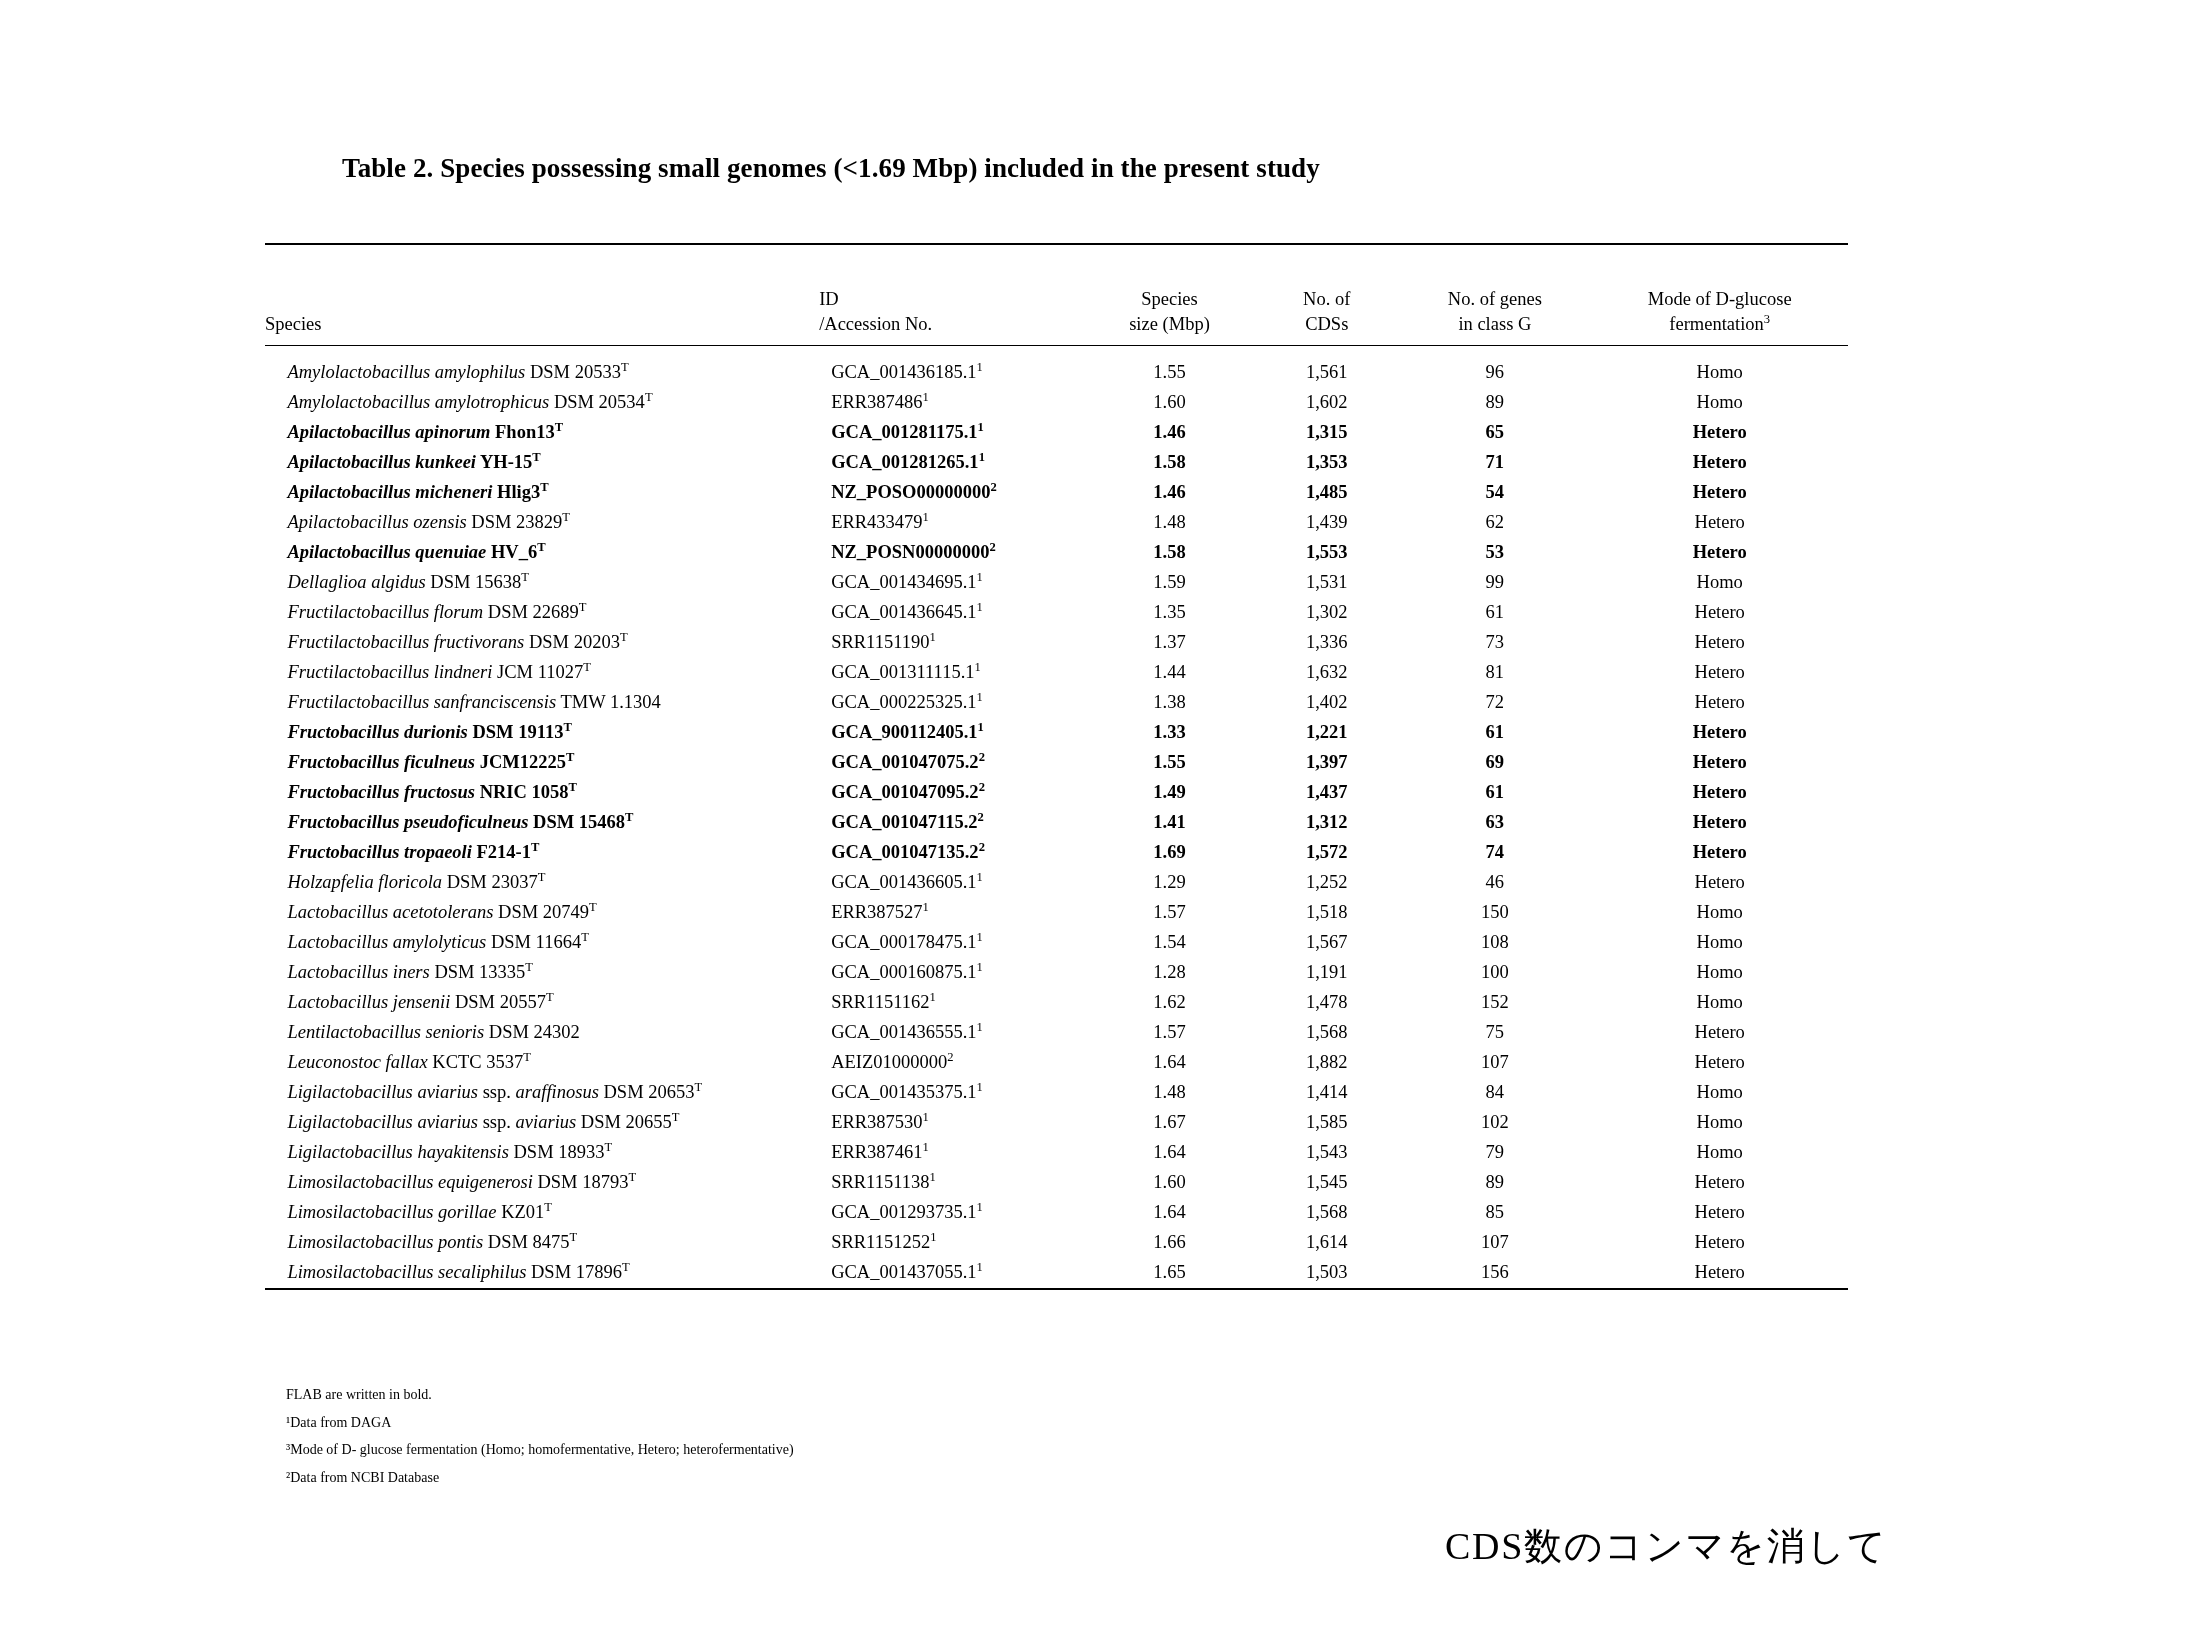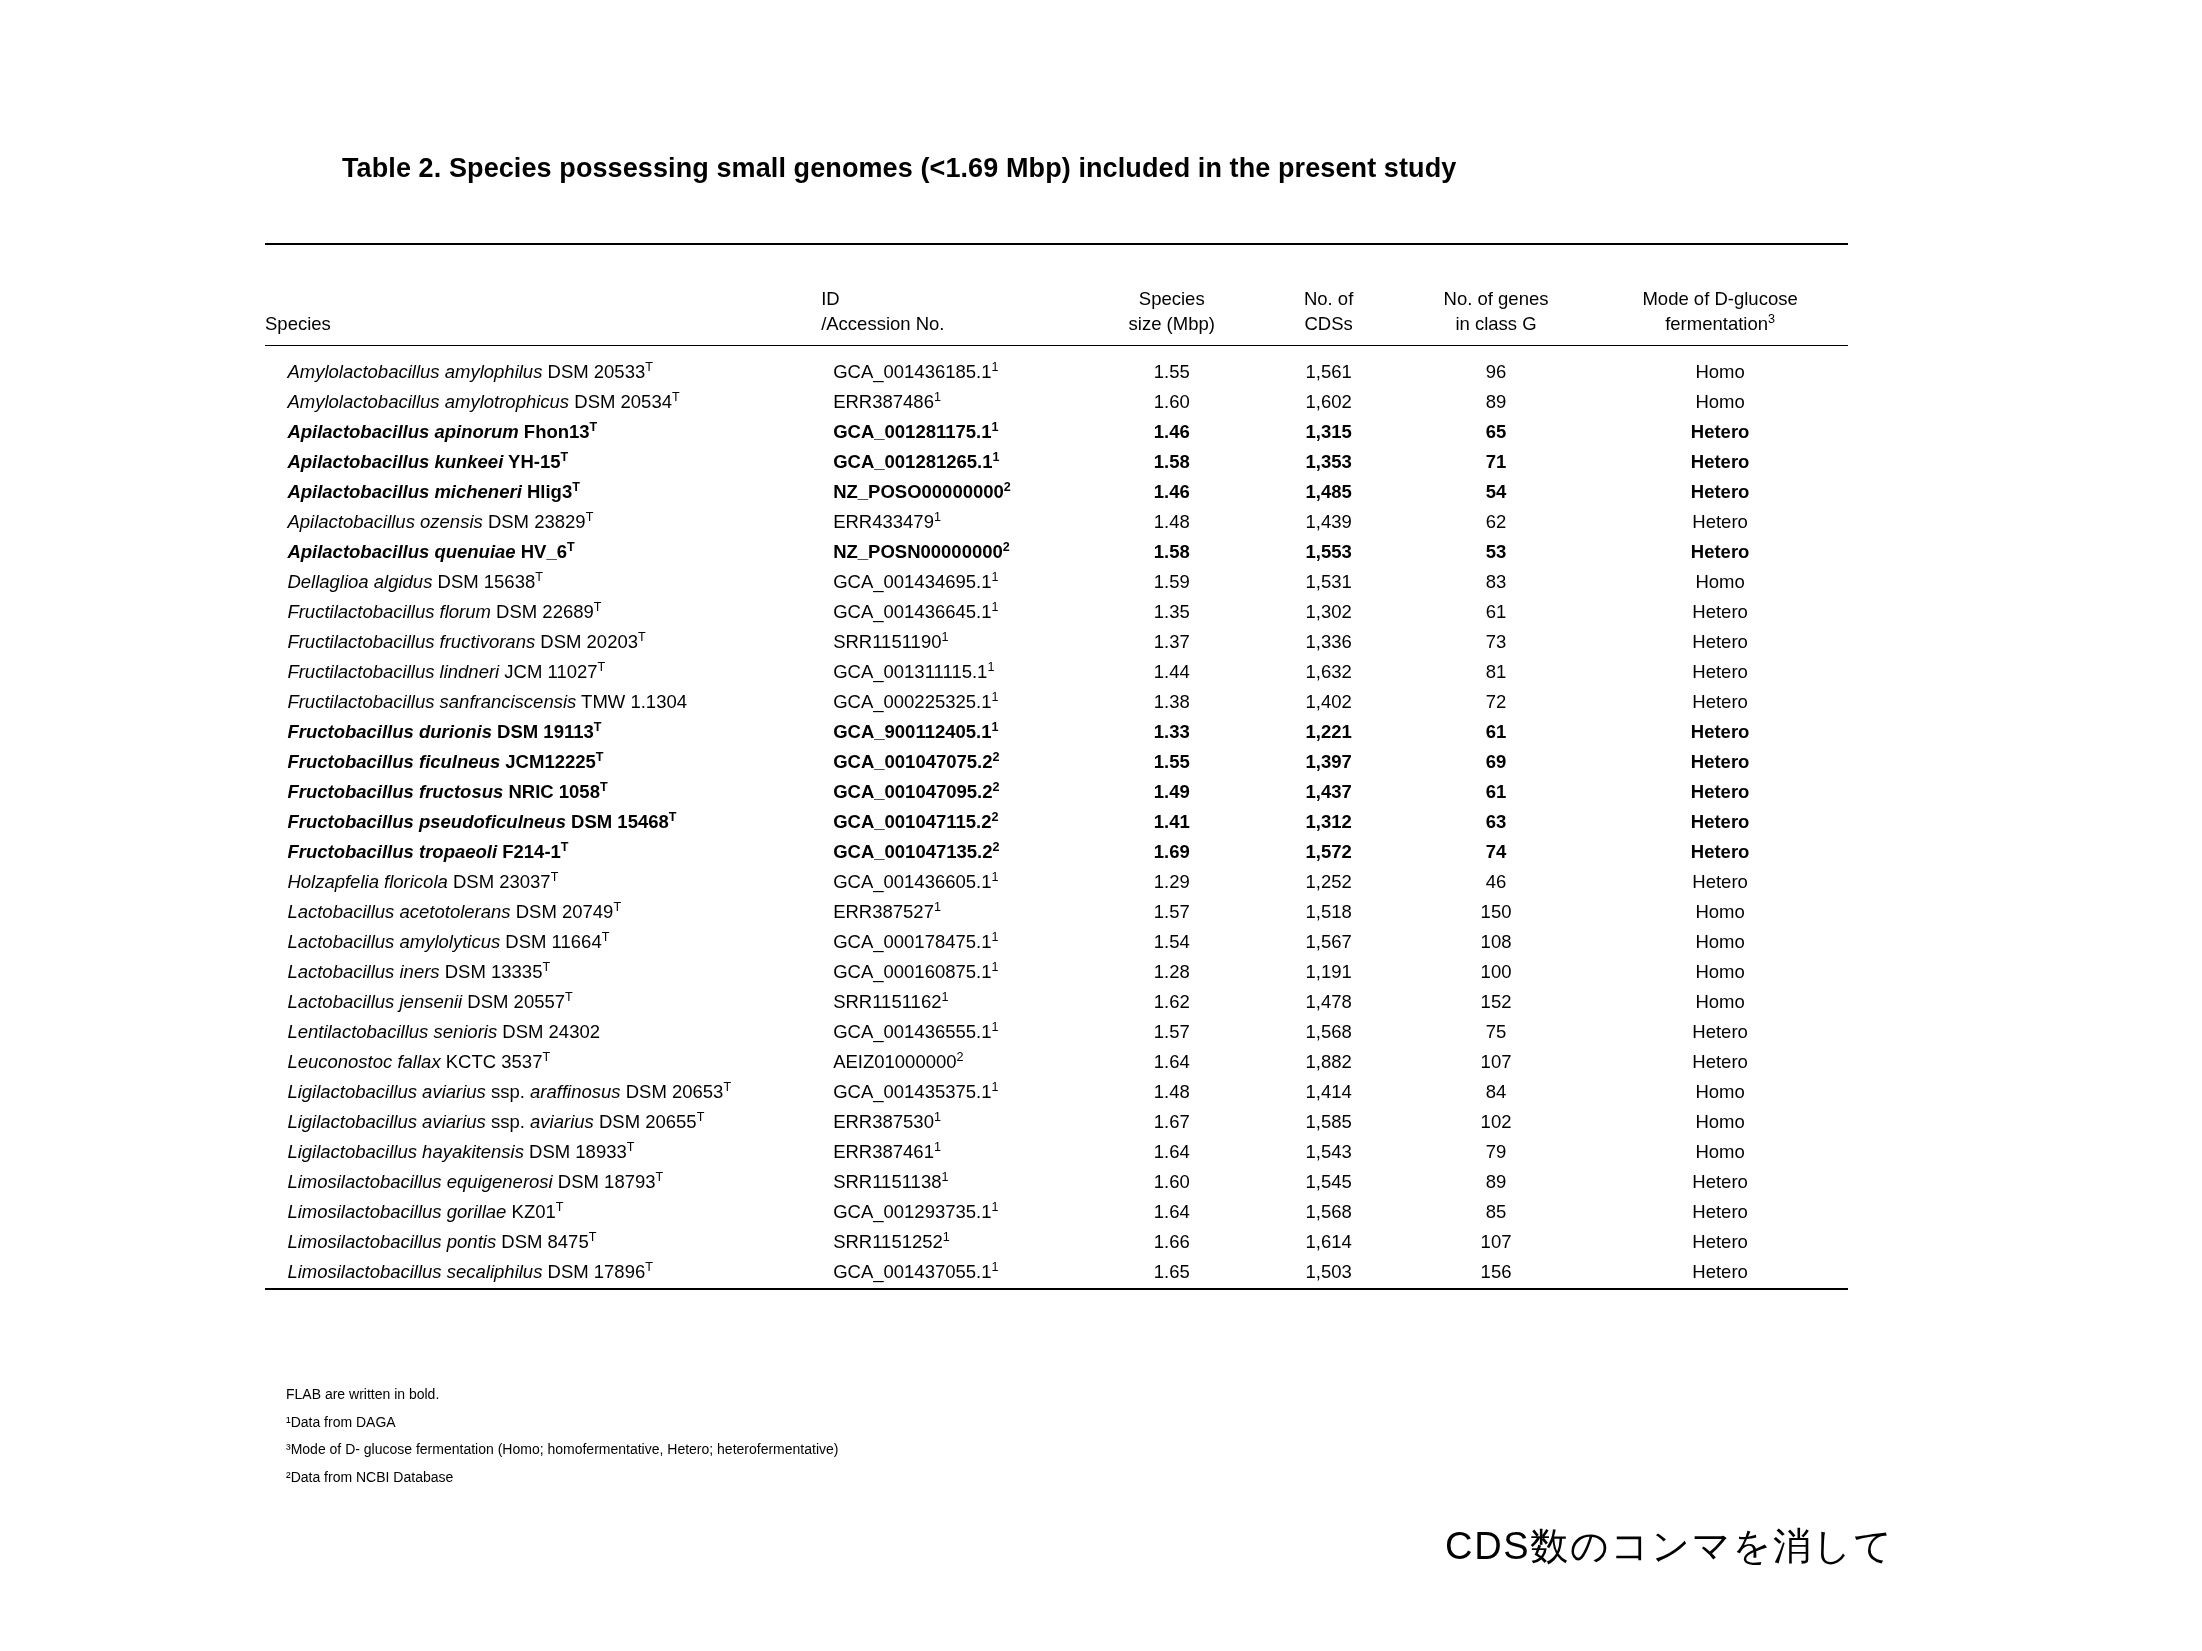--- a/index.html
+++ b/index.html
@@ -13,20 +13,21 @@
     font-family: "Liberation Sans", sans-serif;
     color: #000000;
     position: relative;
     overflow: hidden;
   }
   .page {
     position: absolute;
     left: 0; top: 0;
     width: 2120px;
     height: 1652px;
+    font-family: Liberation Serif, serif;
   }
   .title {
     position: absolute;
     left: 342px;
     top: 153px;
     font-size: 27px;
     font-weight: bold;
     letter-spacing: 0.1px;
     white-space: nowrap;
   }
@@ -217,21 +218,21 @@
             <td class="num">1.58</td>
             <td class="num">1,553</td>
             <td class="num">53</td>
             <td class="mode">Hetero</td>
           </tr>
           <tr>
             <td class="species"><span>Dellaglioa algidus</span><span class="nonital"> DSM 15638</span><sup class="nonital">T</sup></td>
             <td class="id">GCA_001434695.1<sup>1</sup></td>
             <td class="num">1.59</td>
             <td class="num">1,531</td>
-            <td class="num">83</td>
+            <td class="num">99</td>
             <td class="mode">Homo</td>
           </tr>
           <tr>
             <td class="species"><span>Fructilactobacillus florum</span><span class="nonital"> DSM 22689</span><sup class="nonital">T</sup></td>
             <td class="id">GCA_001436645.1<sup>1</sup></td>
             <td class="num">1.35</td>
             <td class="num">1,302</td>
             <td class="num">61</td>
             <td class="mode">Hetero</td>
           </tr>

